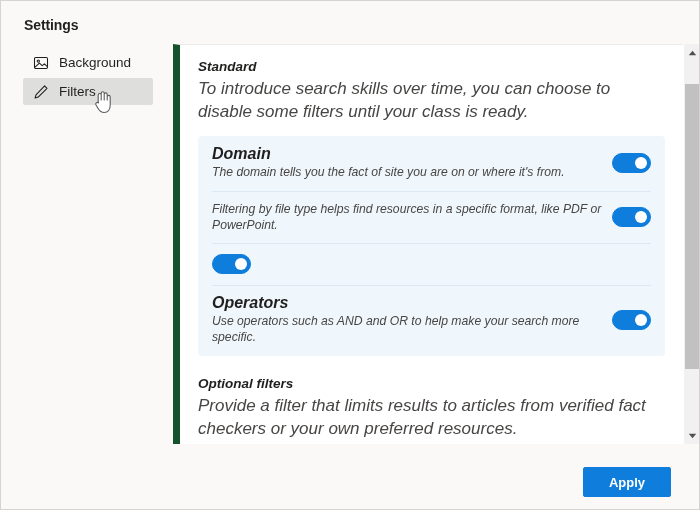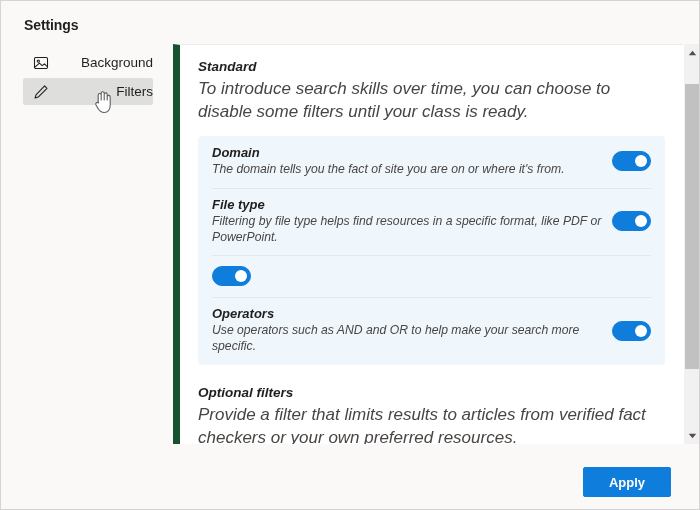--- a/index.html
+++ b/index.html
@@ -46,21 +46,20 @@
   }
 
   .nav-item {
     display: flex;
     align-items: center;
     height: 27px;
     padding-left: 9px;
     border-radius: 2px;
     cursor: pointer;
     margin-bottom: 2px;
-    justify-content: space-between;
   }
   .nav-item.selected { background: #dededc; }
 
   .nav-icon {
     width: 17px; height: 17px;
     margin-right: 10px;
     display: flex; align-items: center; justify-content: center;
     flex: 0 0 auto;
   }
   .nav-icon svg { display: block; }
@@ -164,21 +163,21 @@
     background: #dce9f3;
   }
   .filter-texts { flex: 1 1 auto; padding-right: 10px; }
 
   .filter-head {
     display: flex;
     align-items: baseline;
     gap: 9px;
   }
   .filter-name {
-    font-size: 13px;
+    font-size: 16px;
     font-weight: bold;
     color: #201f1e;
   }
   .filter-desc {
     font-size: 12.2px;
     color: #484644;
     margin-top: 2px;
     line-height: 1.3;
   }
 
@@ -305,23 +304,20 @@
                 </div>
                 <div class="filter-desc">The domain tells you the fact of site you are on or where it's from.</div>
               </div>
               <div class="toggle on">
                   <span class="knob"></span>
                 </div>
             </div>
 
             <div class="filter-row">
               <div class="filter-texts">
-                <div class="filter-head">
-                  <span class="filter-name">File type</span>
-                </div>
                 <div class="filter-desc">Filtering by file type helps find resources in a specific format, like PDF or PowerPoint.</div>
               </div>
               <div class="toggle on">
                   <span class="knob"></span>
                 </div>
             </div>
 
             <div class="filter-row">
               <div class="toggle on">
                   <span class="knob"></span>

